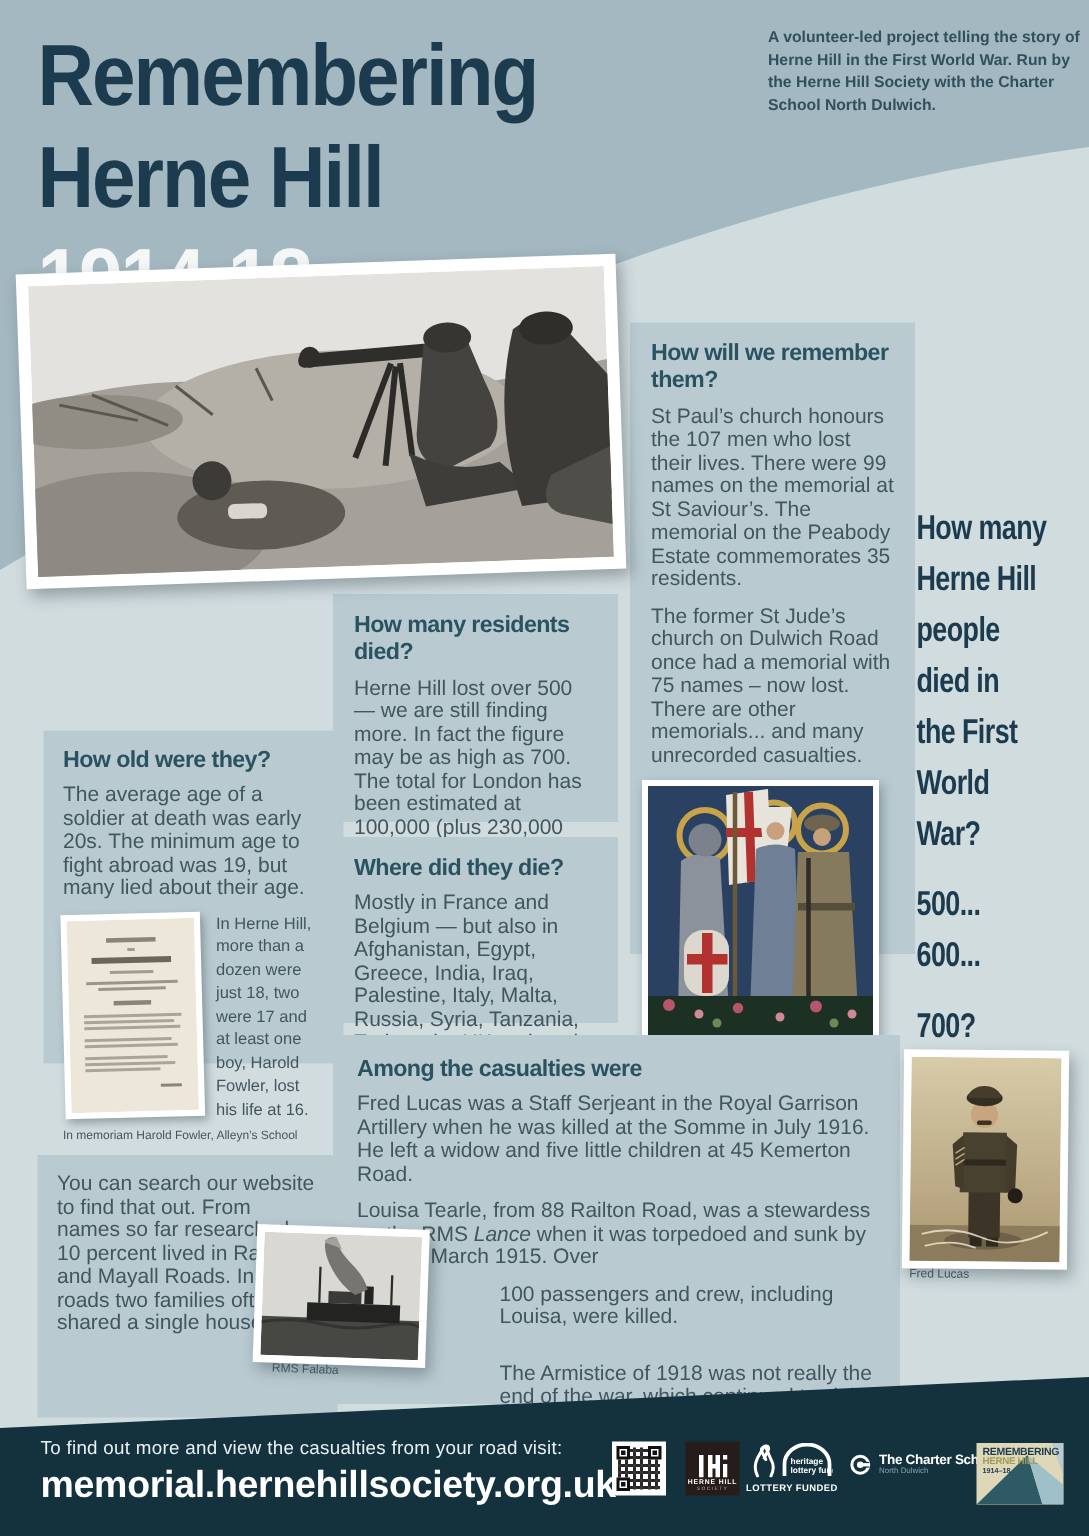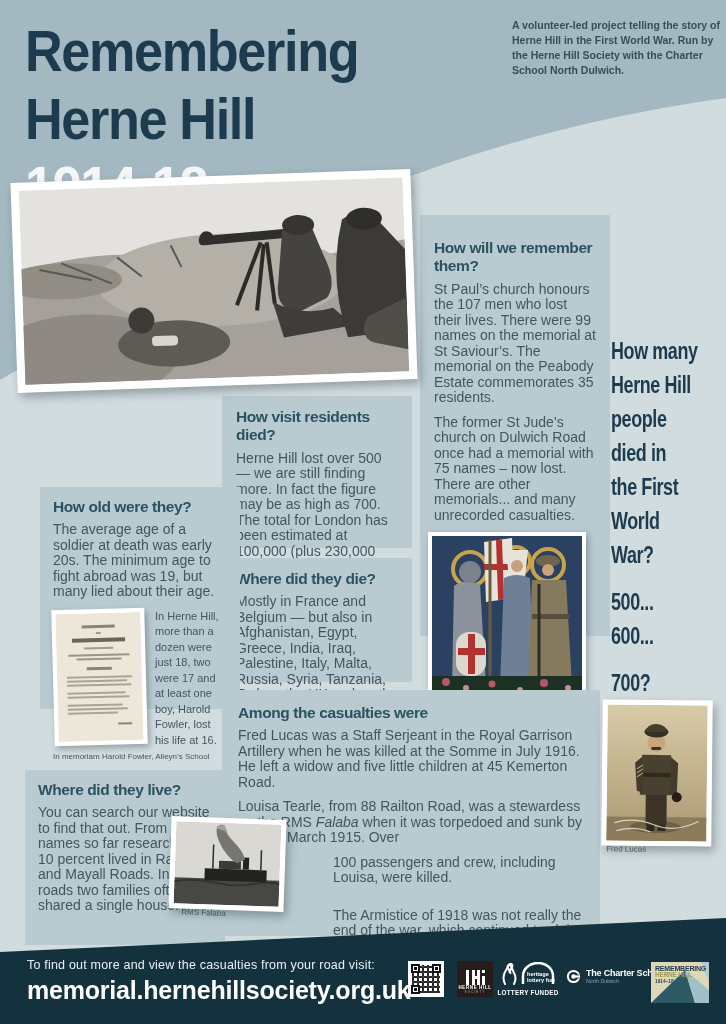--- a/index.html
+++ b/index.html
@@ -110,21 +110,21 @@
       </g>
       <path d="M262,48 q16,-12 30,0 l10,26 q14,30 2,44 l-30,14 q-22,-6 -18,-30 z" fill="#45433f"></path>
       <ellipse cx="278" cy="44" rx="16" ry="10" fill="#36352f"></ellipse>
       <path d="M250,120 q30,16 60,8 l20,18 -70,10 z" fill="#3f3d39"></path>
       <path d="M322,40 q20,-14 36,2 l26,30 v80 l-60,6 q-18,-60 -2,-118 z" fill="#3b3a36"></path>
       <ellipse cx="344" cy="40" rx="18" ry="11" fill="#2f2e2b"></ellipse>
       <path d="M384,120 l-40,18 q-10,20 6,26 l34,8 z" fill="#504e49"></path>
     </svg>
   </div>
 
-  <div class="panel" style="left:420px;top:215px;width:190px;height:421px;padding:24px 14px;">
+  <div class="panel" style="left:420px;top:215px;width:190px;height:421px;padding:12px 14px;">
     <h3>How will we remember them?</h3>
     <p>St Paul’s church honours the 107 men who lost their lives. There were 99 names on the memorial at St Saviour’s. The memorial on the Peabody Estate commemorates 35 residents.</p>
     <p>The former St Jude’s church on Dulwich Road once had a memorial with 75 names – now lost. There are other memorials... and many unrecorded casualties.</p>
     <div class="photo" style="position:relative;left:-6px;margin-top:2px;width:150px;height:168px;padding:4px;box-shadow:2px 3px 7px rgba(30,45,55,.35);">
       <svg width="150" height="168" viewBox="0 0 150 168">
         <rect width="150" height="168" fill="#2a4161"></rect>
         <circle cx="38" cy="33" r="17" fill="none" stroke="#c8a34a" stroke-width="4"></circle>
         <circle cx="84" cy="25" r="14" fill="none" stroke="#c8a34a" stroke-width="4"></circle>
         <circle cx="116" cy="29" r="16" fill="none" stroke="#c8a34a" stroke-width="4"></circle>
         <polygon points="52,6 80,2 82,62 54,66" fill="#e8e4dc"></polygon>
@@ -154,30 +154,30 @@
             <circle cx="136" cy="152" r="3" fill="#d08a97"></circle>
           <circle cx="46" cy="158" r="3" fill="#6a8a5a"></circle>
             <circle cx="124" cy="158" r="3" fill="#6a8a5a"></circle>
         </g>
       </svg>
     </div>
     <div class="cap">Memorial at Where Trinity Church</div>
   </div>
 
   <div class="panel" style="left:222px;top:396px;width:190px;height:152px;padding:12px 14px;">
-    <h3>How visit residents died?</h3>
+    <h3>How many residents died?</h3>
     <p>Herne Hill lost over 500 — we are still finding more. In fact the figure may be as high as 700. The total for London has been estimated at 100,000 (plus 230,000 wounded).</p>
   </div>
 
   <div class="panel" style="left:222px;top:558px;width:190px;height:124px;padding:12px 14px;">
     <h3 class="nowrap">Where did they die?</h3>
     <p>Mostly in France and Belgium — but also in Afghanistan, Egypt, Greece, India, Iraq, Palestine, Italy, Malta, Russia, Syria, Tanzania, Turkey, the UK and on the seas.</p>
   </div>
 
-  <div class="panel" style="left:40px;top:487px;width:200px;height:222px;padding:11px 13px;">
+  <div class="panel" style="left:29px;top:487px;width:200px;height:222px;padding:11px 13px;">
     <h3>How old were they?</h3>
     <p>The average age of a soldier at death was early 20s. The minimum age to fight abroad was 19, but many lied about their age.</p>
     <div class="agerow">
       <div class="cardwrap">
         <div class="photo" style="position:relative;width:85px;height:128px;padding:4px;transform:rotate(-1.5deg);box-shadow:2px 3px 6px rgba(30,45,55,.35);">
           <svg width="85" height="128" viewBox="0 0 85 128">
             <rect width="85" height="128" fill="#ece7d8"></rect>
             <rect x="26" y="12" width="33" height="3" fill="#8a8478"></rect>
             <rect x="40" y="19" width="5" height="2" fill="#a29c90"></rect>
             <rect x="16" y="25" width="53" height="4" fill="#6b665c"></rect>
@@ -196,28 +196,27 @@
             <rect x="60" y="110" width="14" height="2" fill="#8a8478"></rect>
           </svg>
         </div>
       </div>
       <div class="agetext">In Herne Hill, more than a dozen were just 18, two were 17 and at least one boy, Harold Fowler, lost his life at 16.</div>
     </div>
     <div class="cap">In memoriam Harold Fowler, Alleyn’s School</div>
   </div>
 
   <div class="panel" style="left:25px;top:770px;width:200px;height:175px;padding:11px 13px;">
-    <h3 class="nowrap">Where did they live?</h3>
     <p>You can search our website to find that out. From names so far researched, 10 percent lived in Railton and Mayall Roads. In these roads two families often shared a single house.</p>
   </div>
 
   <div class="panel" style="left:222px;top:690px;width:378px;height:246px;padding:14px 16px;">
     <h3>Among the casualties were</h3>
     <p>Fred Lucas was a Staff Serjeant in the Royal Garrison Artillery when he was killed at the Somme in July 1916. He left a widow and five little children at 45 Kemerton Road.</p>
-    <p><span>Louisa Tearle, from 88 Railton Road, was a stewardess on the RMS </span><i class="f">Falaba</i><span> when it was torpedoed and sunk by U-28 in March 1915. Over</span></p>
+    <p><span>Louisa Tearle, from 88 Railton Road, was a stewardess on the RMS </span><i class="f">Lance</i><span> when it was torpedoed and sunk by U-28 in March 1915. Over</span></p>
     <p class="indent" style="margin-bottom:22px;">100 passengers and crew, including Louisa, were killed.</p>
     <p class="indent">The Armistice of 1918 was not really the end of the war, which continued to claim lives. Lance Corporal Ronald Easterbrook of Milton Road served in Mesopotamia (today, Iraq) and died on board ship while returning to England via India in April 1919.</p>
   </div>
 
   <div class="photo" style="left:170px;top:818px;width:105px;height:82px;padding:5px;transform:rotate(2deg);z-index:2;">
     <svg width="105" height="82" viewBox="0 0 105 82">
       <rect width="105" height="82" fill="#d9d8d3"></rect>
       <rect x="0" y="56" width="105" height="26" fill="#474744"></rect>
       <path d="M0,60 q20,-4 40,0 t40,0 t25,0" stroke="#34342f" stroke-width="2" fill="none"></path>
       <rect x="30" y="46" width="62" height="12" fill="#232322"></rect>

